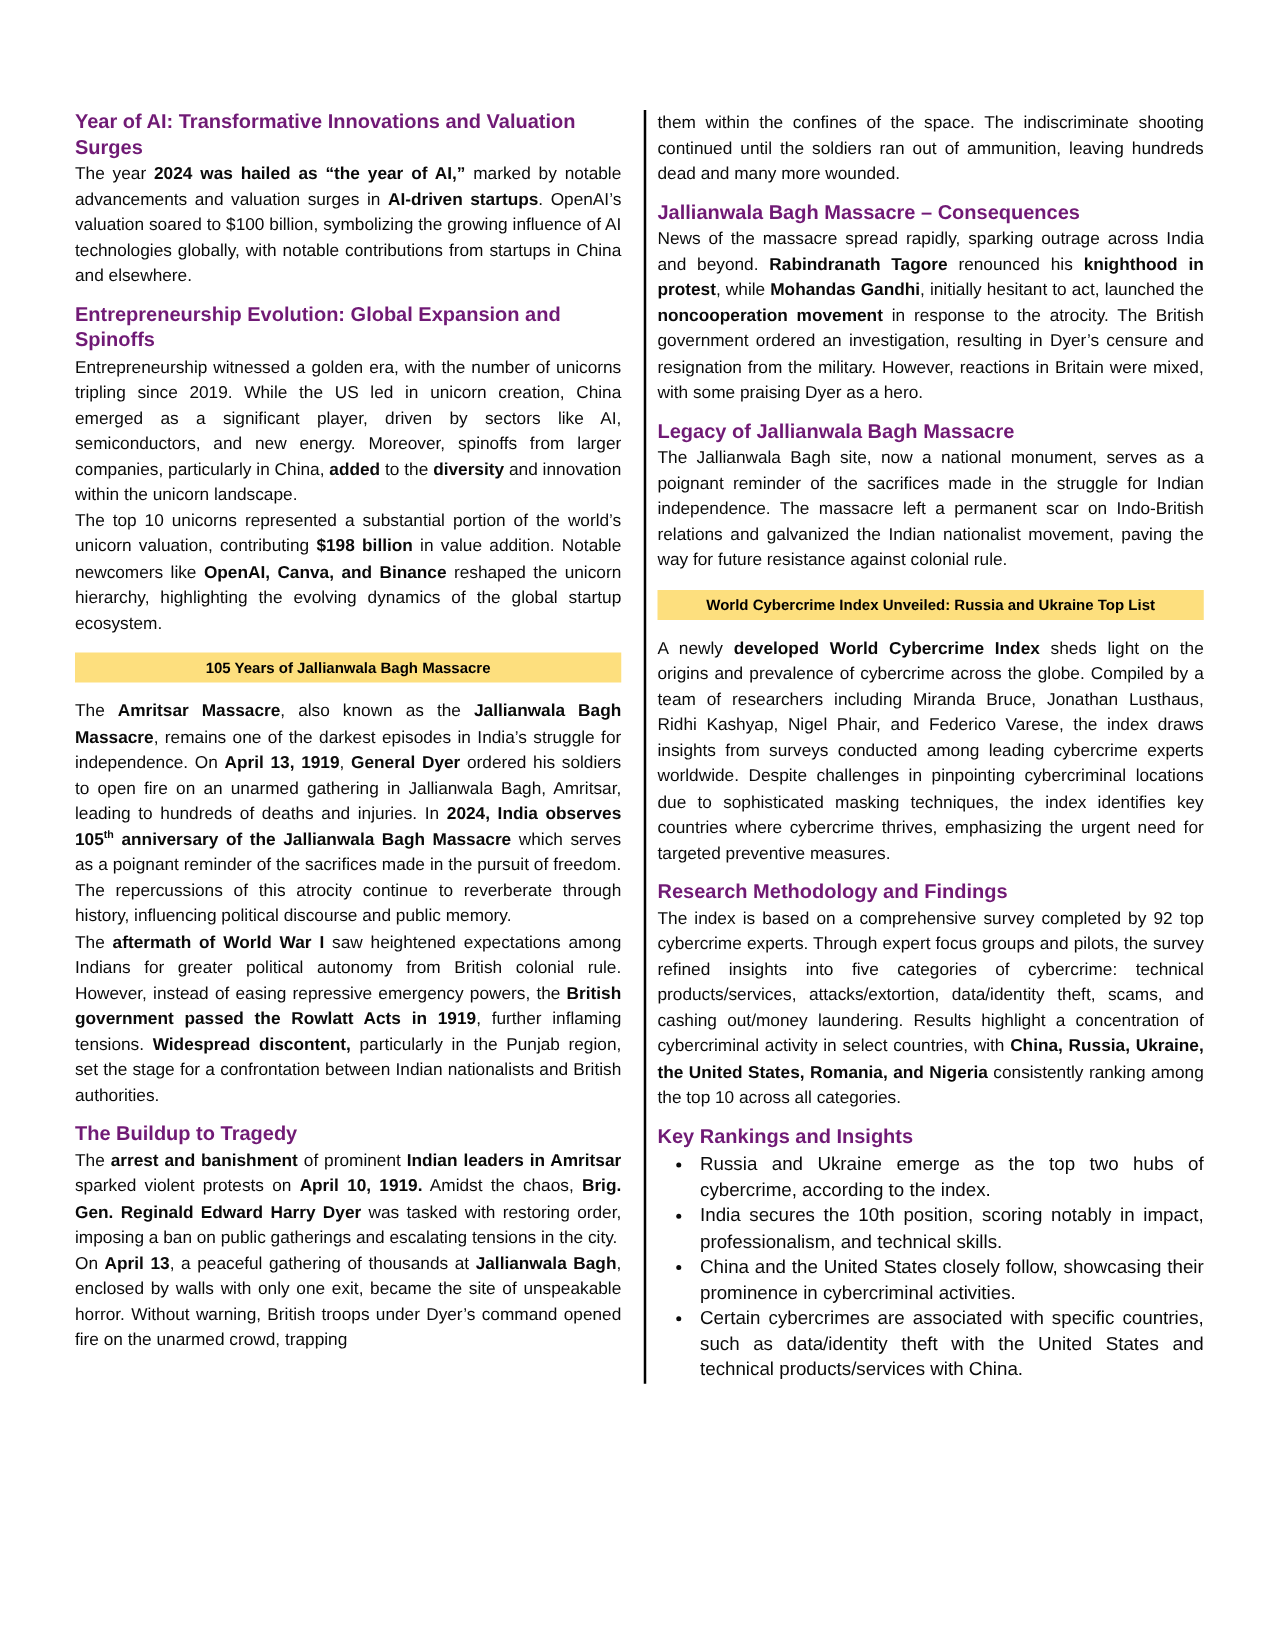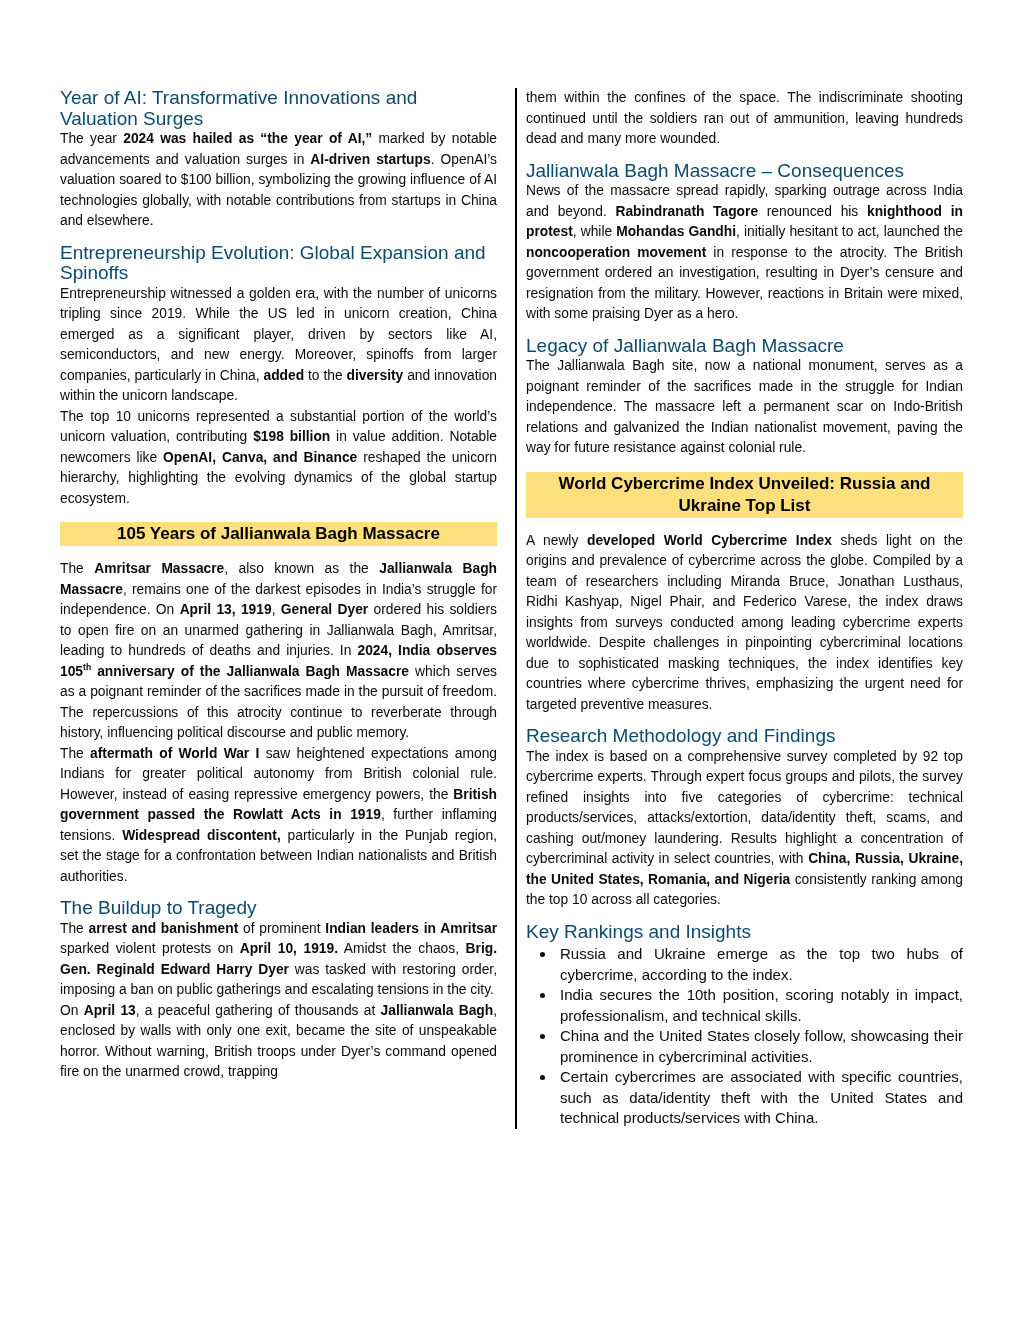--- a/index.html
+++ b/index.html
@@ -20,40 +20,40 @@
     align-items: stretch;
   }
   .col { width: 437px; }
   .divider {
     width: 2px;
     background: #000000;
     margin-left: 18px;
     margin-right: 9px;
   }
   .sec-heading {
-    color: #0c4a6e;
-    font-weight: normal;
-    font-size: 19px;
+    color: #701a75;
+    font-weight: bold;
+    font-size: 16px;
     line-height: 20.5px;
     margin: 11px 0 0 0;
   }
   .col > .sec-heading:first-child { margin-top: 0; }
   p.body {
     margin: 0;
     font-size: 13.8px;
     line-height: 20.5px;
     text-align: justify;
     text-justify: inter-word;
   }
   p.body + .sec-heading { margin-top: 11px; }
   .banner {
     background: #FDDF7E;
     color: #000000;
     font-weight: bold;
-    font-size: 17px;
+    font-size: 12px;
     line-height: 22px;
     text-align: center;
     margin: 13px 0 13px 0;
     padding: 1px 0;
   }
   ul.bullets {
     margin: 2px 0 0 0;
     padding-left: 30px;
   }
   ul.bullets li {

